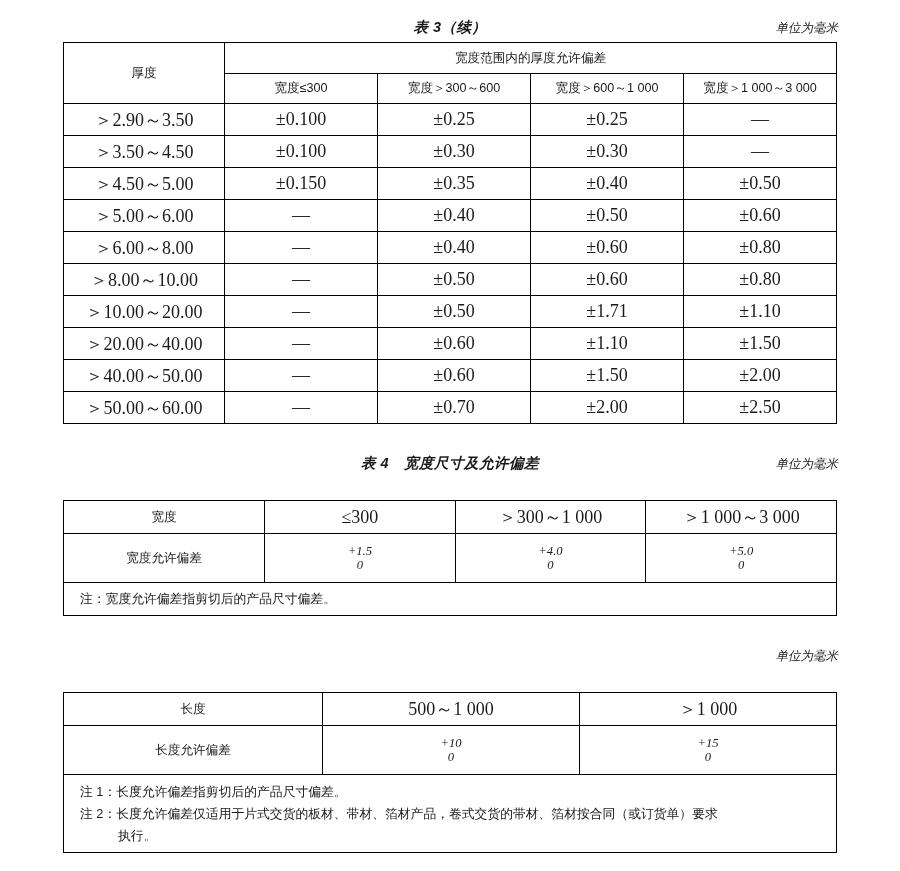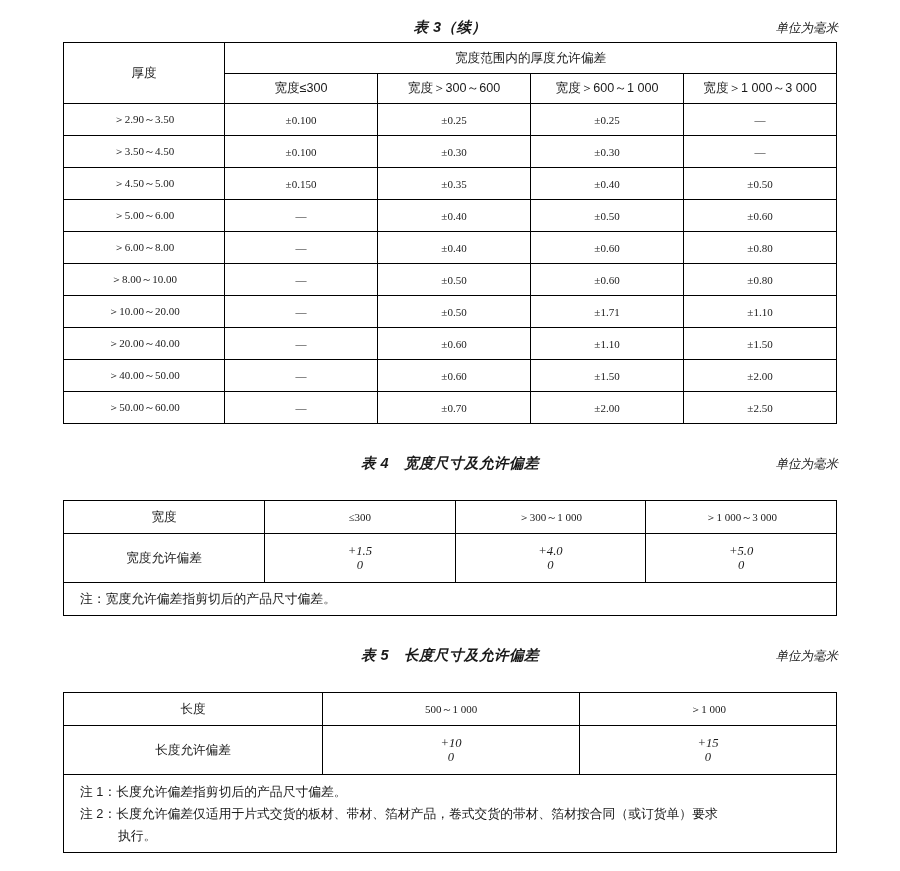--- a/index.html
+++ b/index.html
@@ -57,21 +57,21 @@
     border: 1px solid #000;
     text-align: center;
     vertical-align: middle;
     font-size: 12.6px;
     font-family: "Liberation Sans", "DejaVu Sans", sans-serif;
     font-weight: normal;
     padding: 0;
   }
   .tbl .numcell {
     font-family: "Liberation Serif", "DejaVu Serif", serif;
-    font-size: 11px;
+    font-size: 18px;
   }
 
   
   #table3 {
     width: 774px;
   }
   #table3 td {
     height: 31px;
   }
   #table3 .hdr-top {
@@ -290,21 +290,20 @@
       </tr>
       <tr>
         <td class="notecell" colspan="4">注：宽度允许偏差指剪切后的产品尺寸偏差。</td>
       </tr>
     </tbody>
   </table>
 
   <div class="gap-c"></div>
 
   <div class="title-row">
-    <div class="table-title">表 5　长度尺寸及允许偏差</div>
     <div class="unit-note">单位为毫米</div>
   </div>
 
   <div class="gap-d"></div>
 
   <table class="tbl" id="table5">
     <tbody>
       <tr>
         <td class="lbl">长度</td>
         <td class="numcell">500～1 000</td>

